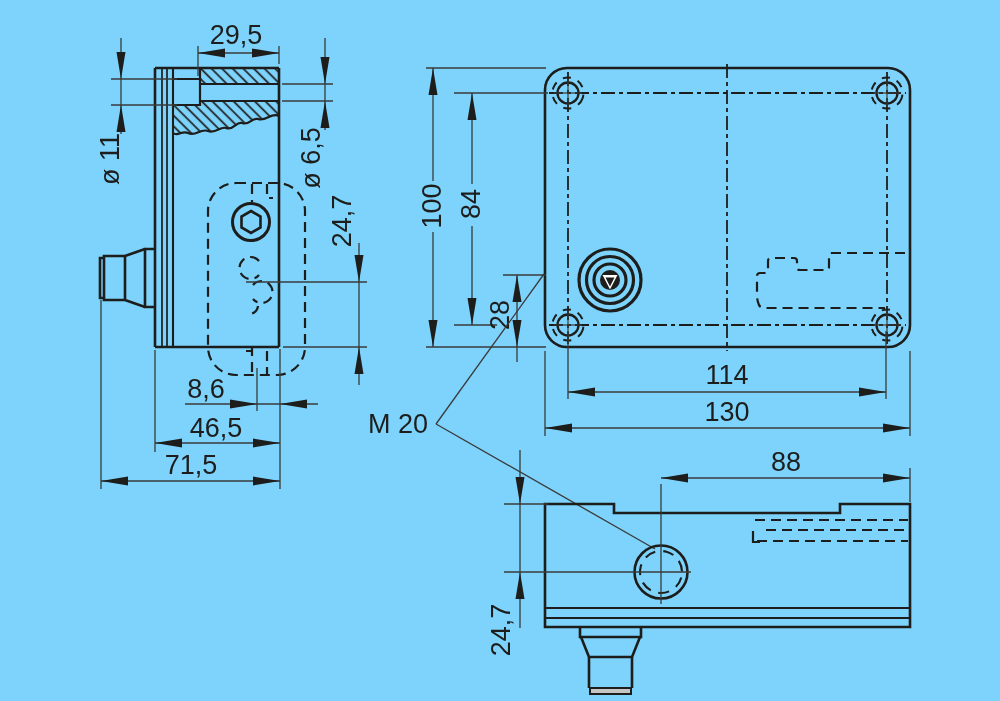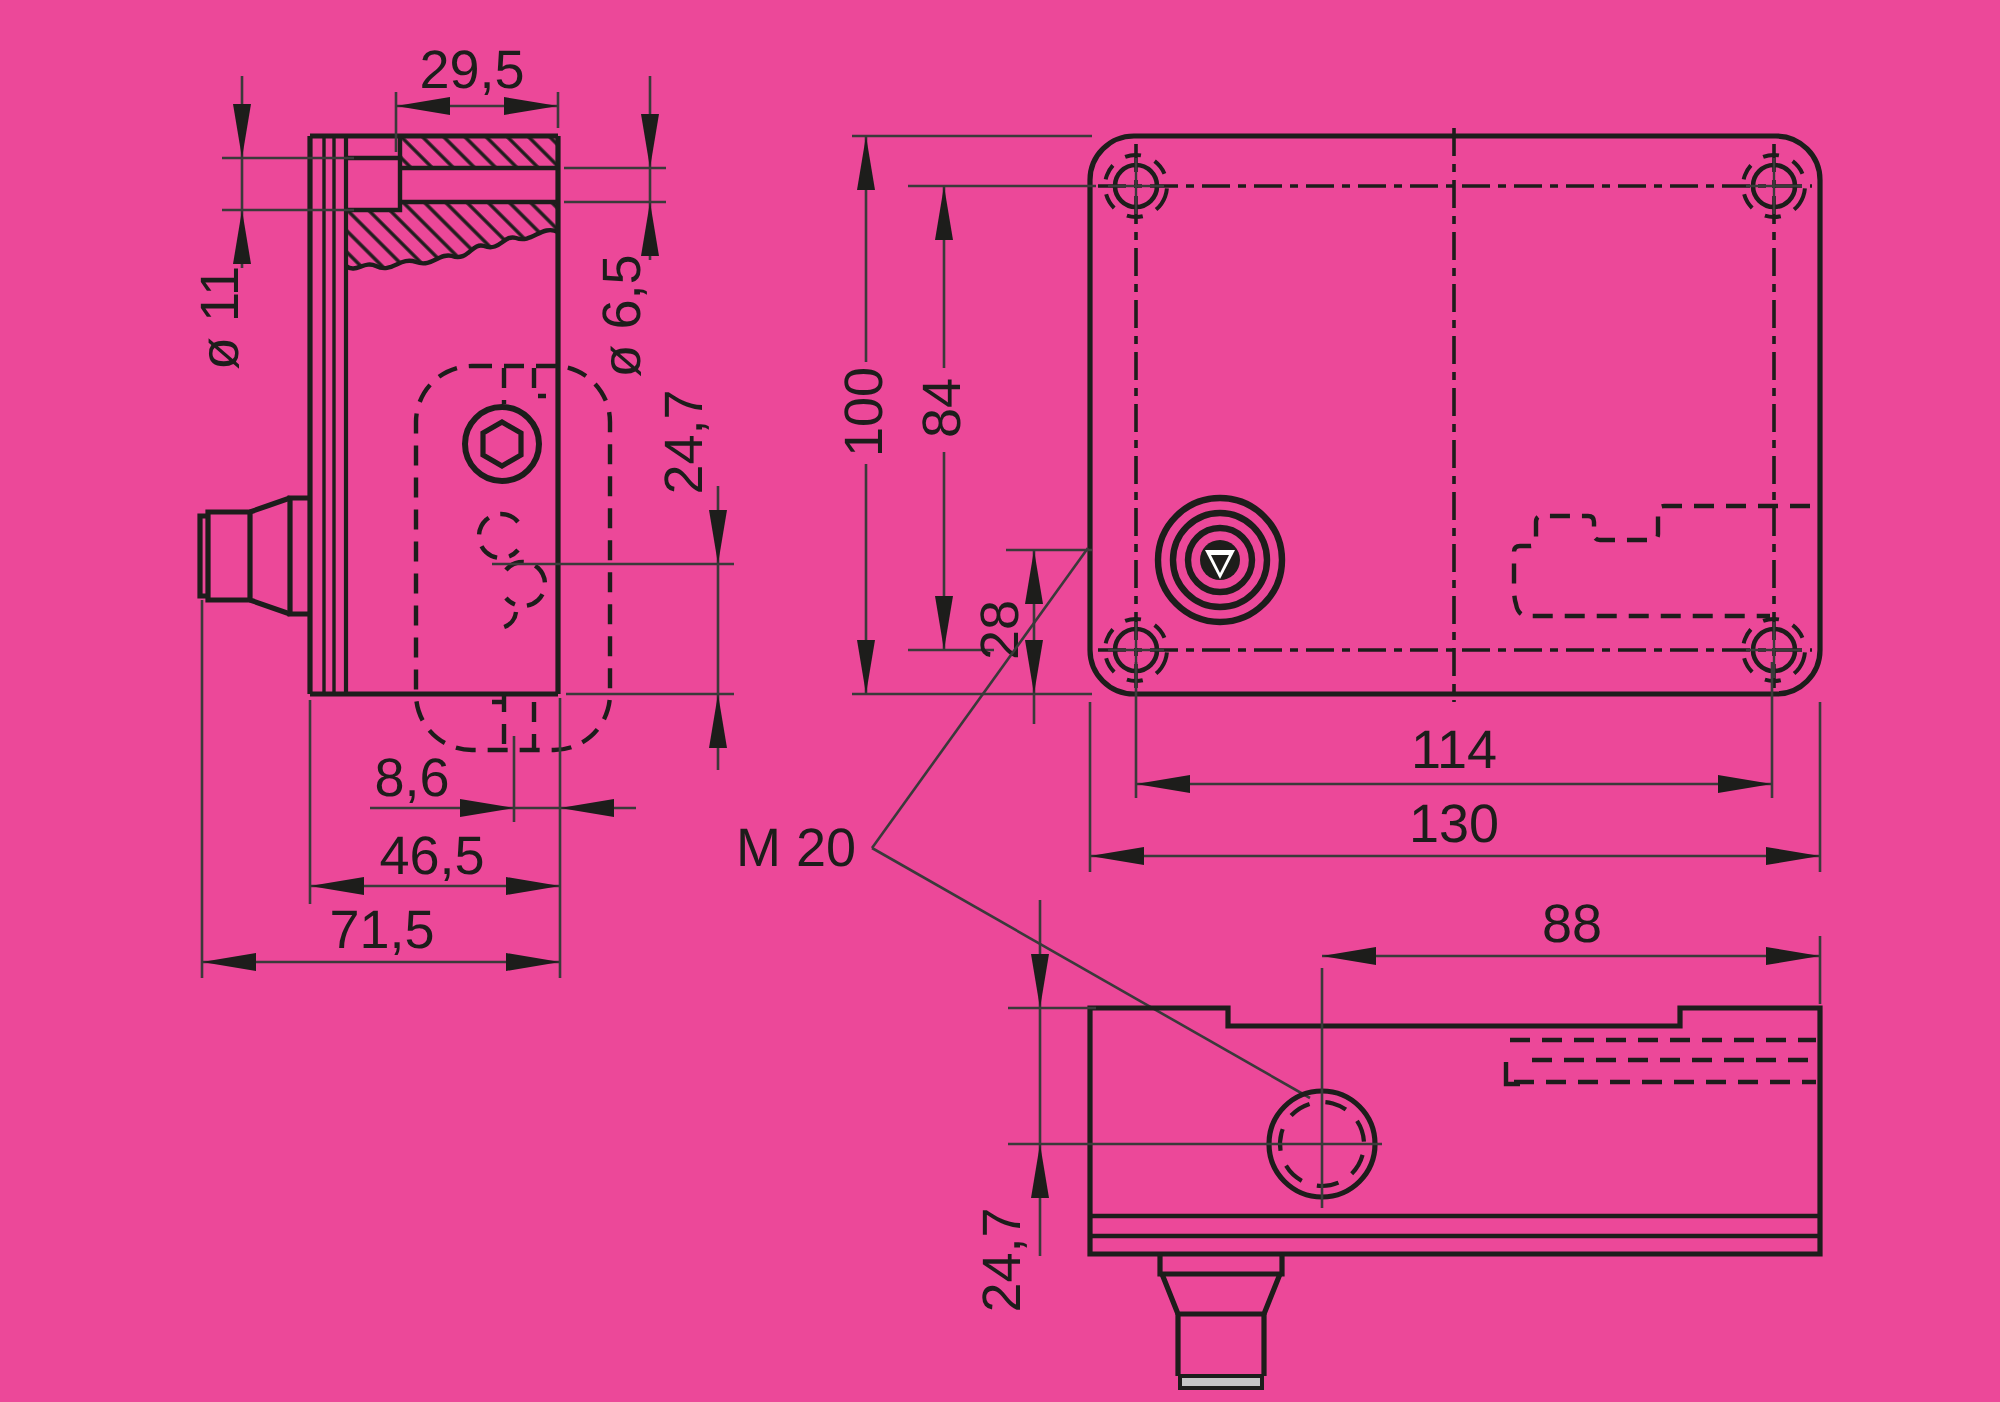--- a/index.html
+++ b/index.html
@@ -1,16 +1,16 @@
 <!DOCTYPE html>
 <html><head>
 <meta charset="utf-8">
 <style>
   html,body{margin:0;padding:0;background:#ffffff;}
-  .stage{width:1000px;height:701px;background:#ec4899;position:relative;overflow:hidden;}
+  .stage{width:1000px;height:701px;background:#7dd3fc;position:relative;overflow:hidden;}
   svg{display:block;}
   text{font-family:"Liberation Sans","DejaVu Sans",sans-serif;fill:#1d1d1b;font-size:27px;}
   .thick{stroke:#1d1d1b;stroke-width:2.6;fill:none;}
   .med{stroke:#1d1d1b;stroke-width:2.2;fill:none;}
   .thin{stroke:#3a3a3a;stroke-width:1.3;fill:none;}
   .hid{stroke:#1d1d1b;stroke-width:2.2;fill:none;stroke-dasharray:10,6;}
   .cl{stroke:#1d1d1b;stroke-width:1.8;fill:none;stroke-dasharray:14,4,4,4;}
   .arr{fill:#1d1d1b;stroke:none;}
 </style>
 </head>

